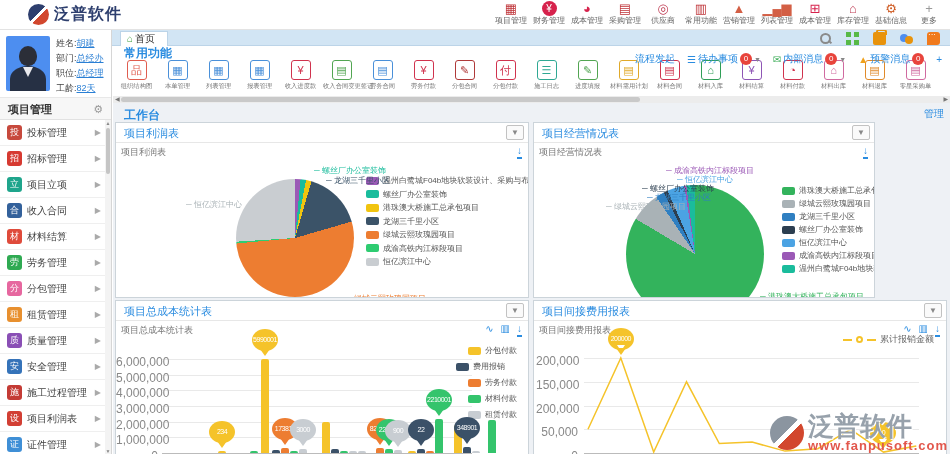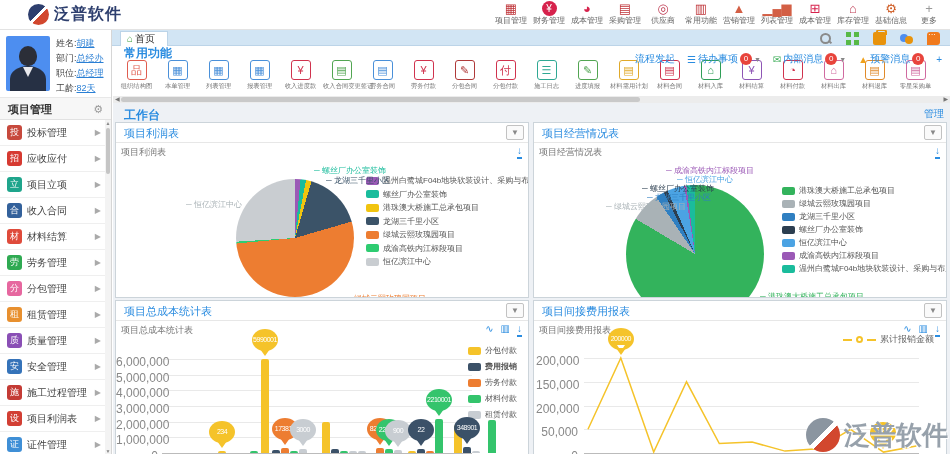--- a/index.html
+++ b/index.html
@@ -144,21 +144,21 @@
     <span id="side-gear">⚙</span>
   </div>
   <div id="side-menu">
       <div class="menu-item">
         <span class="mi-ico" style="background: rgb(199, 73, 61);">投</span>
         <span class="mi-label">投标管理</span>
         <span class="mi-chev">▶</span>
       </div>
       <div class="menu-item">
         <span class="mi-ico" style="background: rgb(214, 58, 49);">招</span>
-        <span class="mi-label">应收应付</span>
+        <span class="mi-label">招标管理</span>
         <span class="mi-chev">▶</span>
       </div>
       <div class="menu-item">
         <span class="mi-ico" style="background: rgb(31, 165, 140);">立</span>
         <span class="mi-label">项目立项</span>
         <span class="mi-chev">▶</span>
       </div>
       <div class="menu-item">
         <span class="mi-ico" style="background: rgb(51, 97, 155);">合</span>
         <span class="mi-label">收入合同</span>
@@ -387,21 +387,21 @@
       </div>
     <div id="pie1-callouts">
         <div class="callout" style="left: 198px; top: 22px; color: rgb(26, 188, 156);">─ 螺丝厂办公室装饰</div>
         <div class="callout" style="left: 210px; top: 32px; color: rgb(59, 83, 104);">─ 龙湖三千里小区</div>
         <div class="callout" style="left: 70px; top: 56px; color: rgb(169, 178, 182);">─ 恒亿滨江中心</div>
         <div class="callout" style="left: 230px; top: 150px; color: rgb(237, 125, 49);">─ 绿城云熙玫瑰园项目</div>
       </div>
   </div>
 </div>
 
-<div class="panel" id="panel2" style="left:533px; top:122px; width:414px; height:176px;">
+<div class="panel" id="panel2" style="left:533px; top:122px; width:342px; height:176px;">
   <div class="p-head">
     <span class="p-title">项目经营情况表</span>
     <span class="p-drop">▼</span>
   </div>
   <div class="p-body">
     <span class="p-sub">项目经营情况表</span>
     <div class="p-tools">
         <span class="p-tool dl">↓</span>
       </div>
     <div class="pie" id="pie2" style="left: 92px; top: 42px; width: 138px; height: 138px; background: conic-gradient(rgb(51, 179, 92) 0%, rgb(51, 179, 92) 83.5%, rgb(169, 178, 182) 83.5%, rgb(169, 178, 182) 90.5%, rgb(47, 127, 193) 90.5%, rgb(47, 127, 193) 92.5%, rgb(44, 62, 80) 92.5%, rgb(44, 62, 80) 93.5%, rgb(75, 163, 227) 93.5%, rgb(75, 163, 227) 97.5%, rgb(155, 89, 182) 97.5%, rgb(155, 89, 182) 98%, rgb(26, 188, 156) 98%, rgb(26, 188, 156) 100%);"></div>
@@ -515,21 +515,21 @@
         <div class="balloon" style="left: 338px; top: 96.0467px; background: rgb(59, 81, 104); border-top-color: rgb(59, 81, 104);">348901</div>
         <div class="balloon-tail" style="left: 346px; top: 116.047px; border-top-color: rgb(59, 81, 104); border-top-width: 7px;"></div>
         <div class="bar" style="left: 356px; top: 130px; height: 2px; background: rgb(200, 205, 210);"></div>
         <div class="bar" style="left: 372px; top: 99.1px; height: 32.9px; background: rgb(52, 196, 108);"></div>
       </div>
     <div id="bar-legend">
         <div class="legend-row" style="left: 352px; top: 24px;">
           <span class="legend-sq" style="background: rgb(245, 195, 42);"></span>
           <span class="legend-label">分包付款</span>
         </div>
-        <div class="legend-row" style="left: 352px; top: 40px; font-weight: bold;">
+        <div class="legend-row" style="left: 340px; top: 40px;">
           <span class="legend-sq" style="background: rgb(59, 81, 104);"></span>
           <span class="legend-label">费用报销</span>
         </div>
         <div class="legend-row" style="left: 352px; top: 56px;">
           <span class="legend-sq" style="background: rgb(237, 125, 49);"></span>
           <span class="legend-label">劳务付款</span>
         </div>
         <div class="legend-row" style="left: 352px; top: 72px;">
           <span class="legend-sq" style="background: rgb(52, 196, 108);"></span>
           <span class="legend-label">材料付款</span>
@@ -579,14 +579,15 @@
         <div class="balloon" style="left: 336.47px; top: 101.05px; background: rgb(245, 195, 42);">0</div>
         <div class="balloon-tail" style="left: 344.47px; top: 121.05px; border-top-color: rgb(245, 195, 42); border-top-width: 7px;"></div>
       </div>
   </div>
 </div>
 
 <div id="watermark">
   <div id="wm-mark"></div>
   <div>
     <div id="wm-text">泛普软件</div>
+    <div id="wm-url">www.fanpusoft.com</div>
   </div>
 </div>
 
 </body></html>

